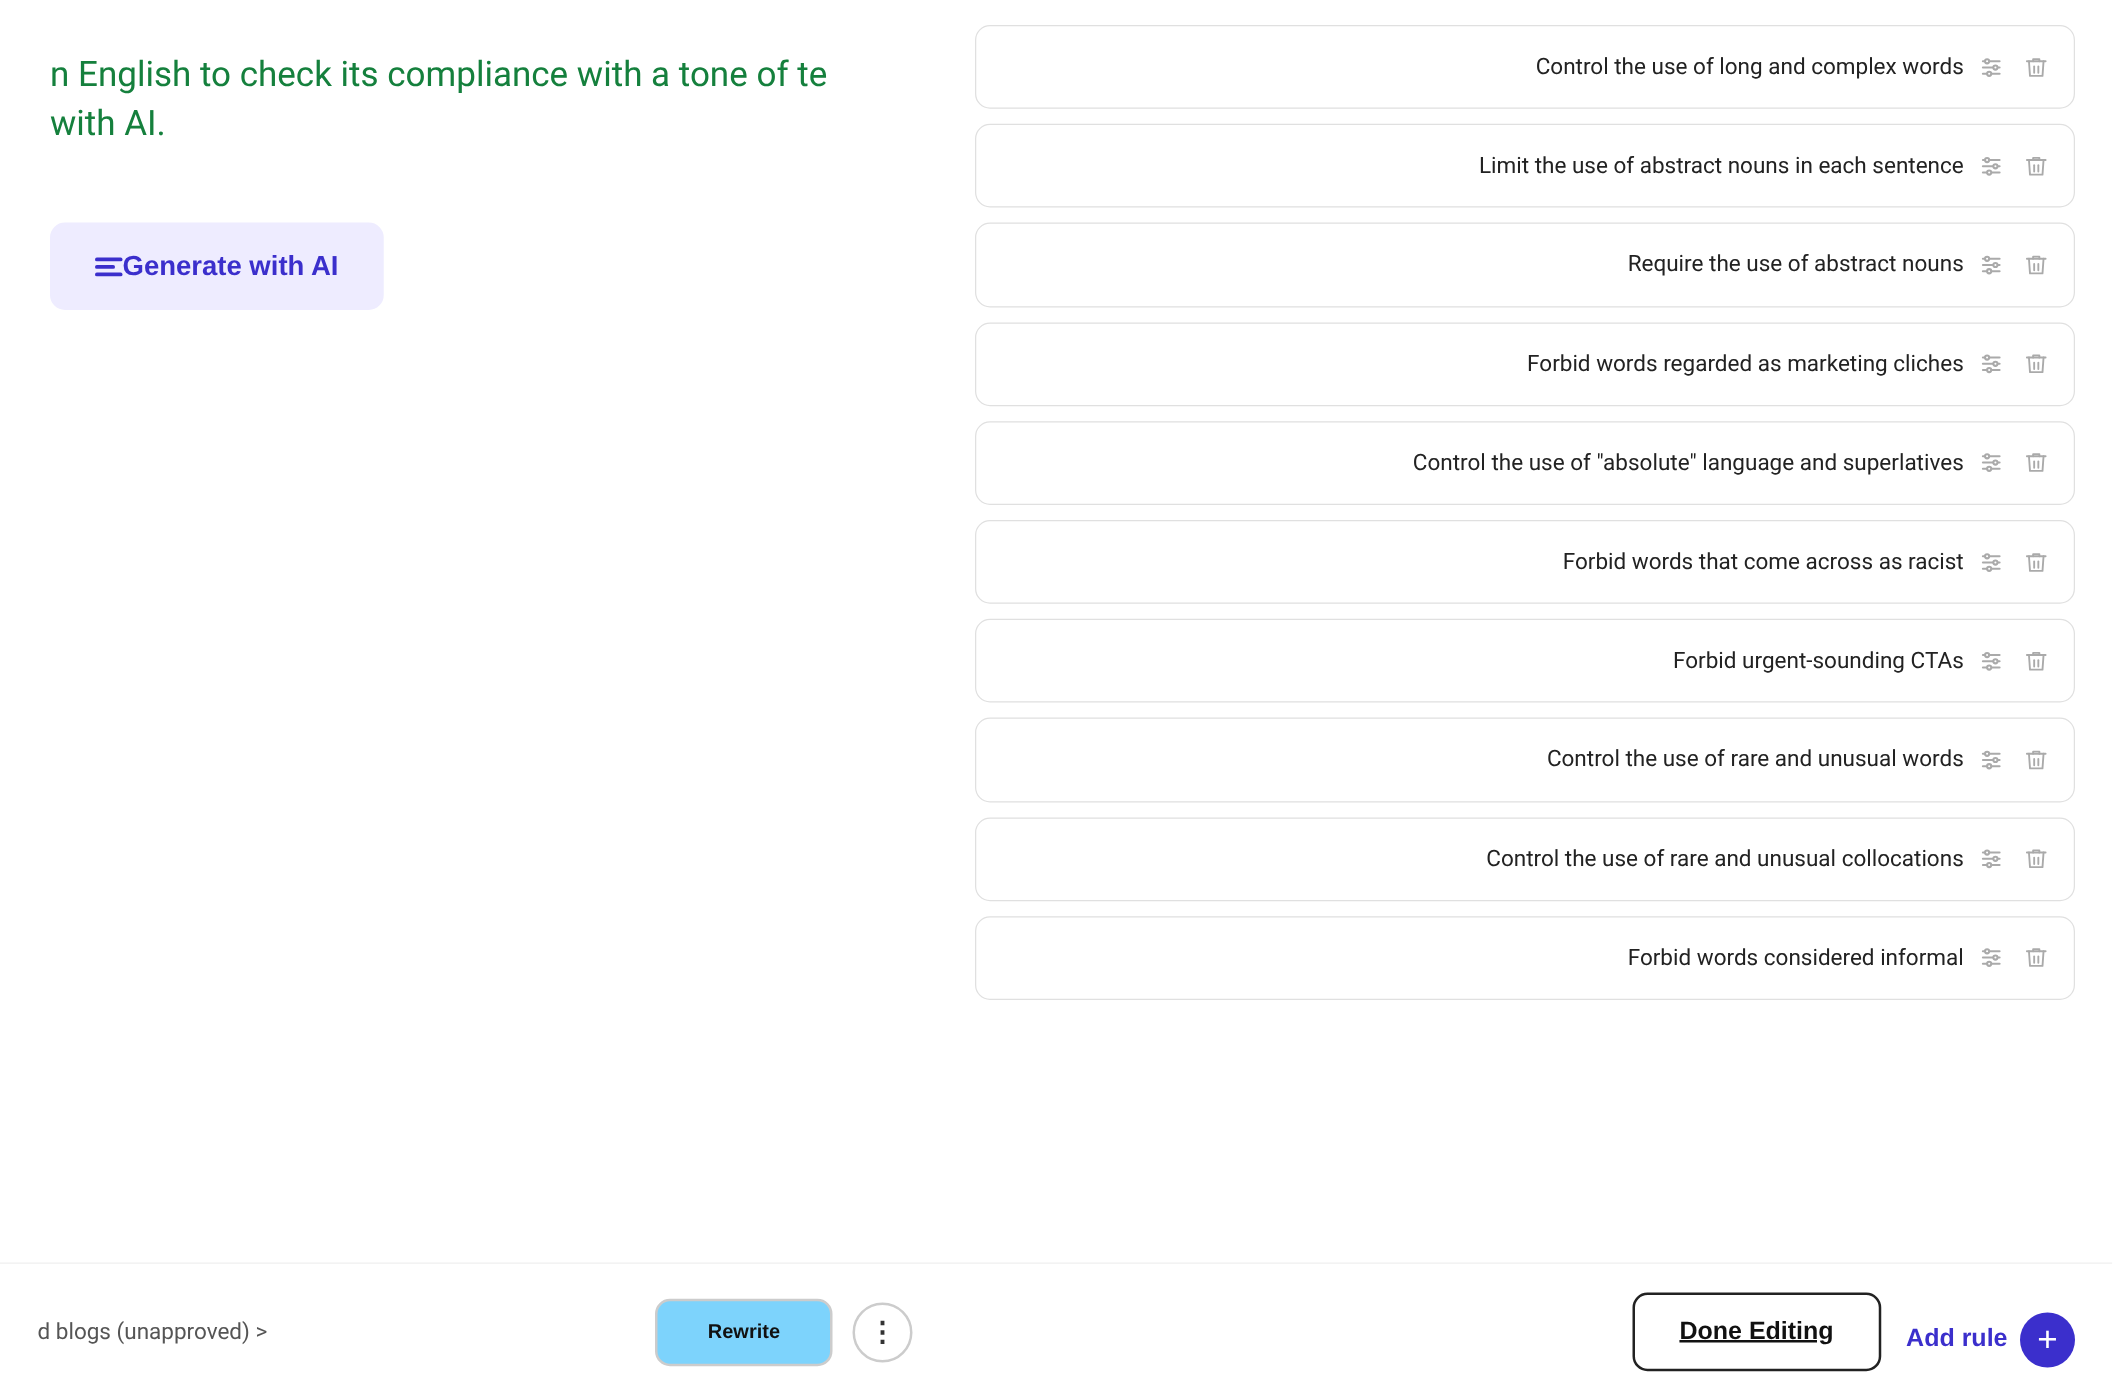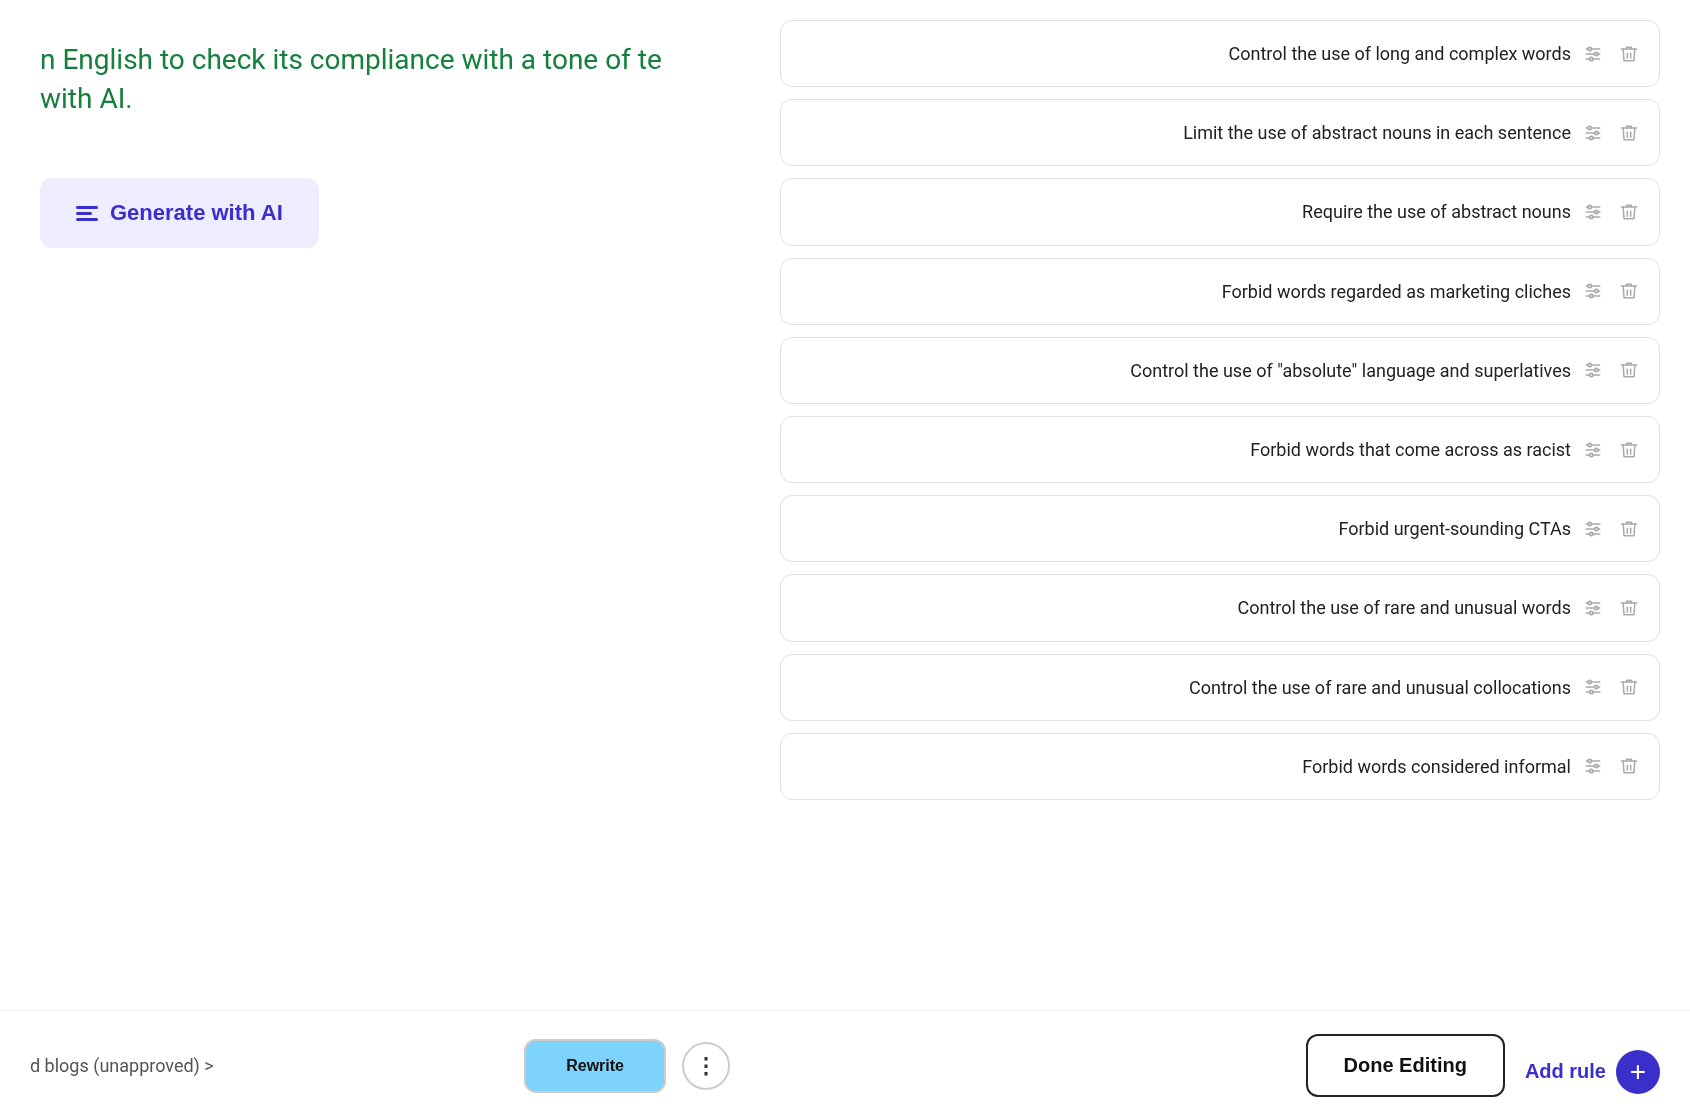--- a/index.html
+++ b/index.html
@@ -27,21 +27,20 @@
     .left-text {
       font-size: 28px;
       color: #15803d;
       line-height: 1.4;
       margin-bottom: 60px;
     }
 
     .generate-btn {
       display: inline-flex;
       align-items: center;
-      gap: 12px;
       background: #eeecff;
       border: none;
       border-radius: 12px;
       padding: 22px 36px;
       font-size: 22px;
       font-weight: 600;
       color: #3b2fcc;
       cursor: pointer;
       width: fit-content;
     }
@@ -192,20 +191,21 @@
 
     .done-editing-btn {
       background: #fff;
       color: #111;
       border: 2px solid #222;
       border-radius: 12px;
       padding: 18px 36px;
       font-size: 20px;
       font-weight: 700;
       cursor: pointer;
+      text-decoration: underline;
     }
 
     .add-rule-btn {
       display: flex;
       align-items: center;
       gap: 10px;
       background: none;
       border: none;
       cursor: pointer;
       font-size: 20px;

